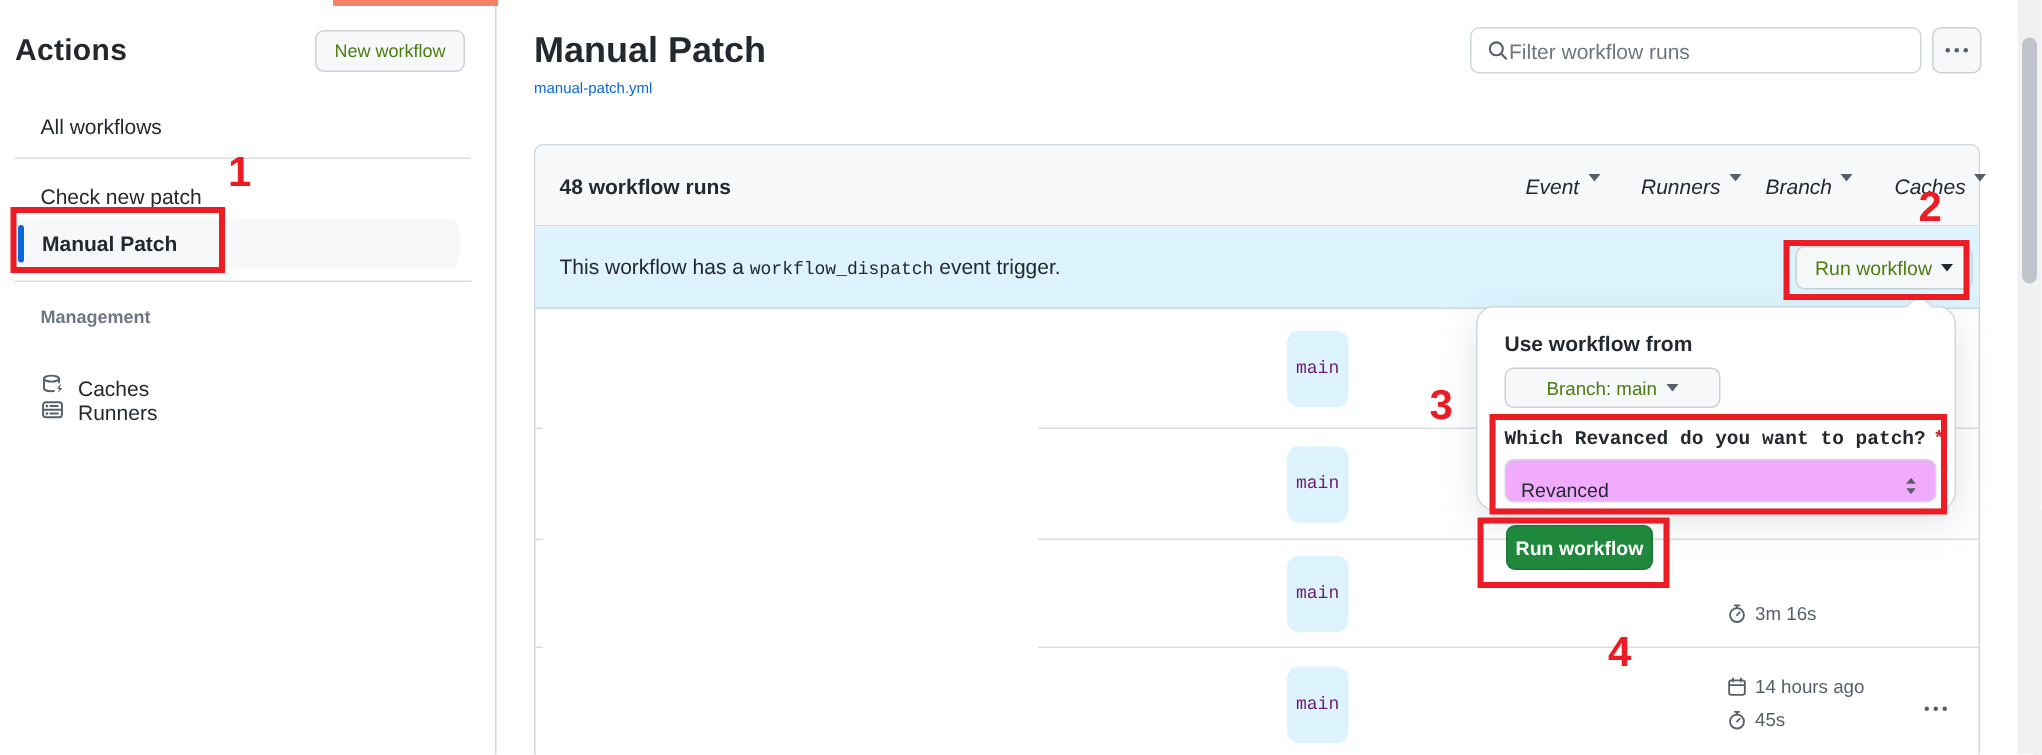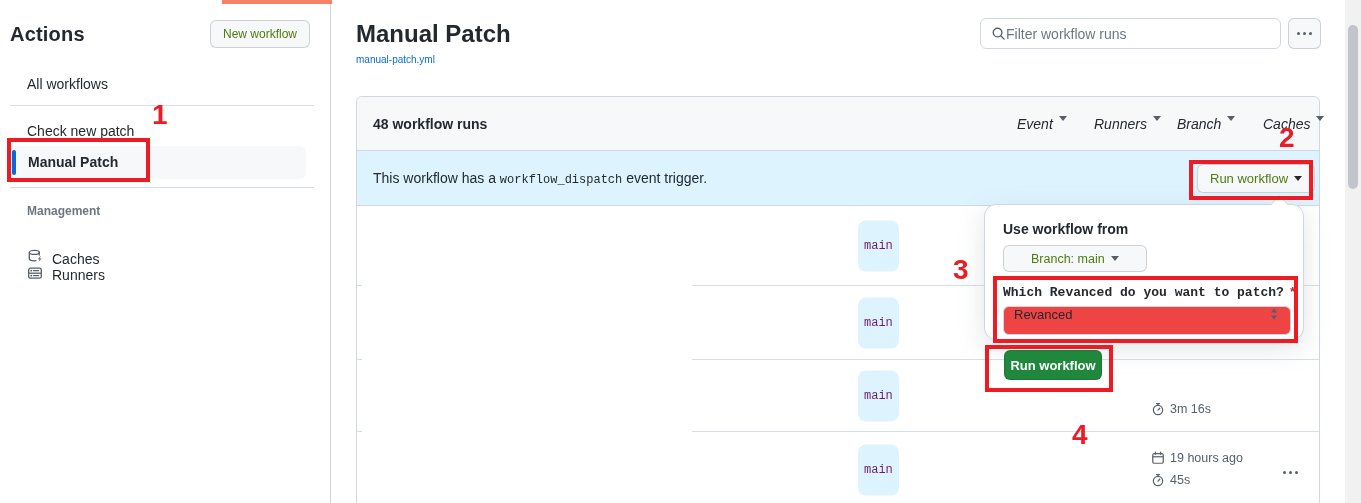--- a/index.html
+++ b/index.html
@@ -60,21 +60,21 @@
   .row-kebab { position: absolute; left: 922px; top: 25px; padding: 4px; cursor: pointer; }
   .redaction { position: absolute; left: 5px; top: 110px; width: 330px; height: 300px; background: #fff; z-index: 3; }
 
   
   .dd-panel { position: absolute; left: 984px; top: 204px; width: 320px; height: 136px; background: #fff; border: 1px solid #d0d7de; border-radius: 12px; box-shadow: 0 8px 24px rgba(140,149,159,0.25); z-index: 5; }
   .dd-notch { position: absolute; left: 288px; top: -7px; width: 13px; height: 13px; background: #fff; border-left: 1px solid #d0d7de; border-top: 1px solid #d0d7de; transform: rotate(45deg); }
   .dd-heading { position: absolute; left: 18px; top: 16px; font-size: 14px; font-weight: 700; }
   .dd-branch-btn { position: absolute; left: 18px; top: 40px; height: 27px; padding: 0 27px; font-size: 12.5px; }
   .dd-input-label { position: absolute; left: 18px; top: 80px; font-size: 13px; font-weight: 700; white-space: nowrap; }
   .required { color: #cf222e; margin-left: 5px; }
-  .dd-select { position: absolute; left: 18px; top: 101px; width: 288px; height: 29px; background: #ef4444; border: 1px solid #d0d7de; border-radius: 6px; display: flex; align-items: flex-start; padding: 0 10px; font-size: 13px; cursor: pointer; }
+  .dd-select { position: absolute; left: 18px; top: 101px; width: 288px; height: 29px; background: #f0abfc; border: 1px solid #d0d7de; border-radius: 6px; display: flex; align-items: flex-end; padding: 0 10px; font-size: 13px; cursor: pointer; }
   .dd-select .updown { margin-left: auto; }
   .btn-run-green { position: absolute; left: 19px; top: 145px; width: 98px; height: 30px; background: #1f883d; border: 1px solid rgba(27,31,36,0.15); border-radius: 6px; color: #fff; font-size: 13px; font-weight: 600; display: flex; align-items: center; justify-content: center; cursor: pointer; }
 
   
   .red-box { position: absolute; border: 4px solid #ed1c24; z-index: 10; pointer-events: none; }
   .red-num { position: absolute; color: #ed1c24; font-size: 28px; font-weight: 700; line-height: 1; z-index: 11; }
 
   
   .scroll-track { position: absolute; left: 1345px; top: 0; width: 16px; height: 503px; background: #f1f1f1; z-index: 12; }
   .scroll-thumb { position: absolute; left: 3px; top: 25px; width: 10px; height: 164px; background: #c1c5cb; border-radius: 5px; cursor: pointer; }
@@ -193,21 +193,21 @@
     </span>
   </div>
   <div class="run-row" style="height:76px;border-bottom:none">
     <span class="branch-badge mono">main</span>
     <span class="meta" style="top:19px">
       <svg width="14" height="14" viewBox="0 0 16 16" fill="none">
         <rect x="2" y="3" width="12" height="11" rx="1.8" stroke="#57606a" stroke-width="1.4"></rect>
         <path d="M2 6.6h12" stroke="#57606a" stroke-width="1.4"></path>
         <path d="M5 1.4v2.4M11 1.4v2.4" stroke="#57606a" stroke-width="1.4" stroke-linecap="round"></path>
       </svg>
-      <span>19 hours ago</span>
+      <span>14 hours ago</span>
     </span>
     <span class="meta" style="top:41px">
       <svg width="14" height="14" viewBox="0 0 16 16" fill="none">
         <circle cx="8" cy="9.2" r="5.3" stroke="#57606a" stroke-width="1.4"></circle>
         <path d="M8 9.2l2-2.1" stroke="#57606a" stroke-width="1.4" stroke-linecap="round"></path>
         <path d="M6.3 1.8h3.4M8 1.8v2" stroke="#57606a" stroke-width="1.4" stroke-linecap="round"></path>
       </svg>
       <span>45s</span>
     </span>
     <span class="row-kebab">

